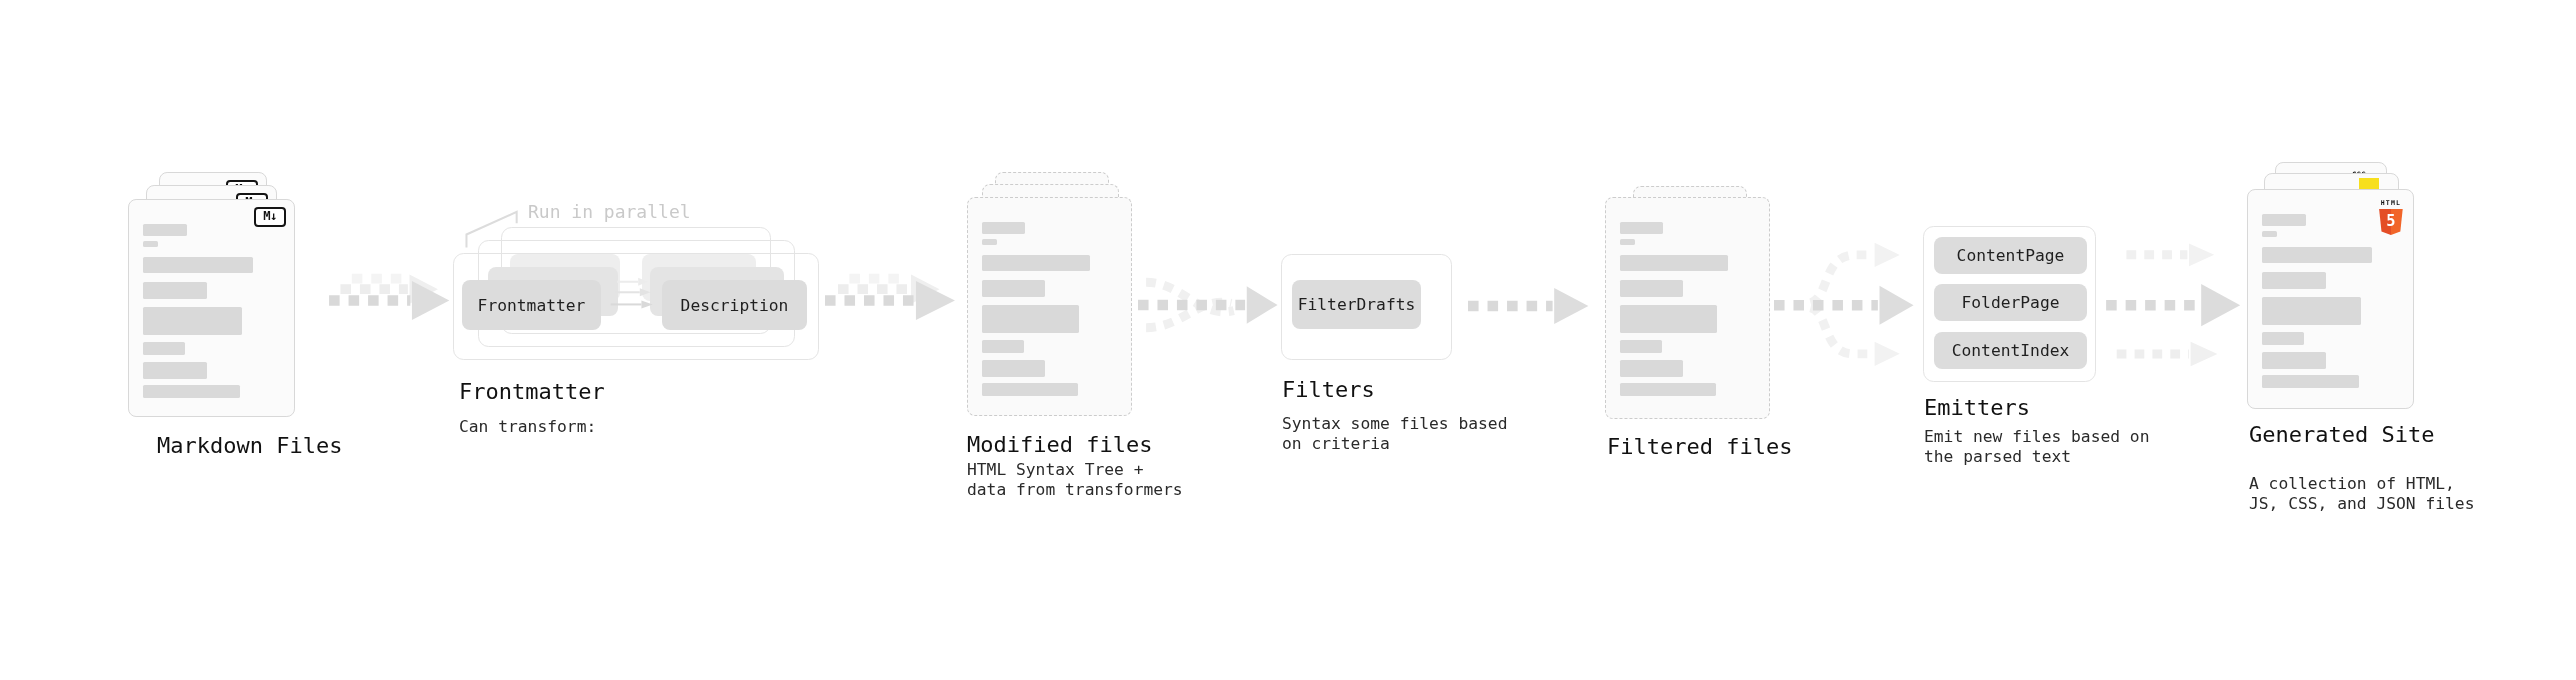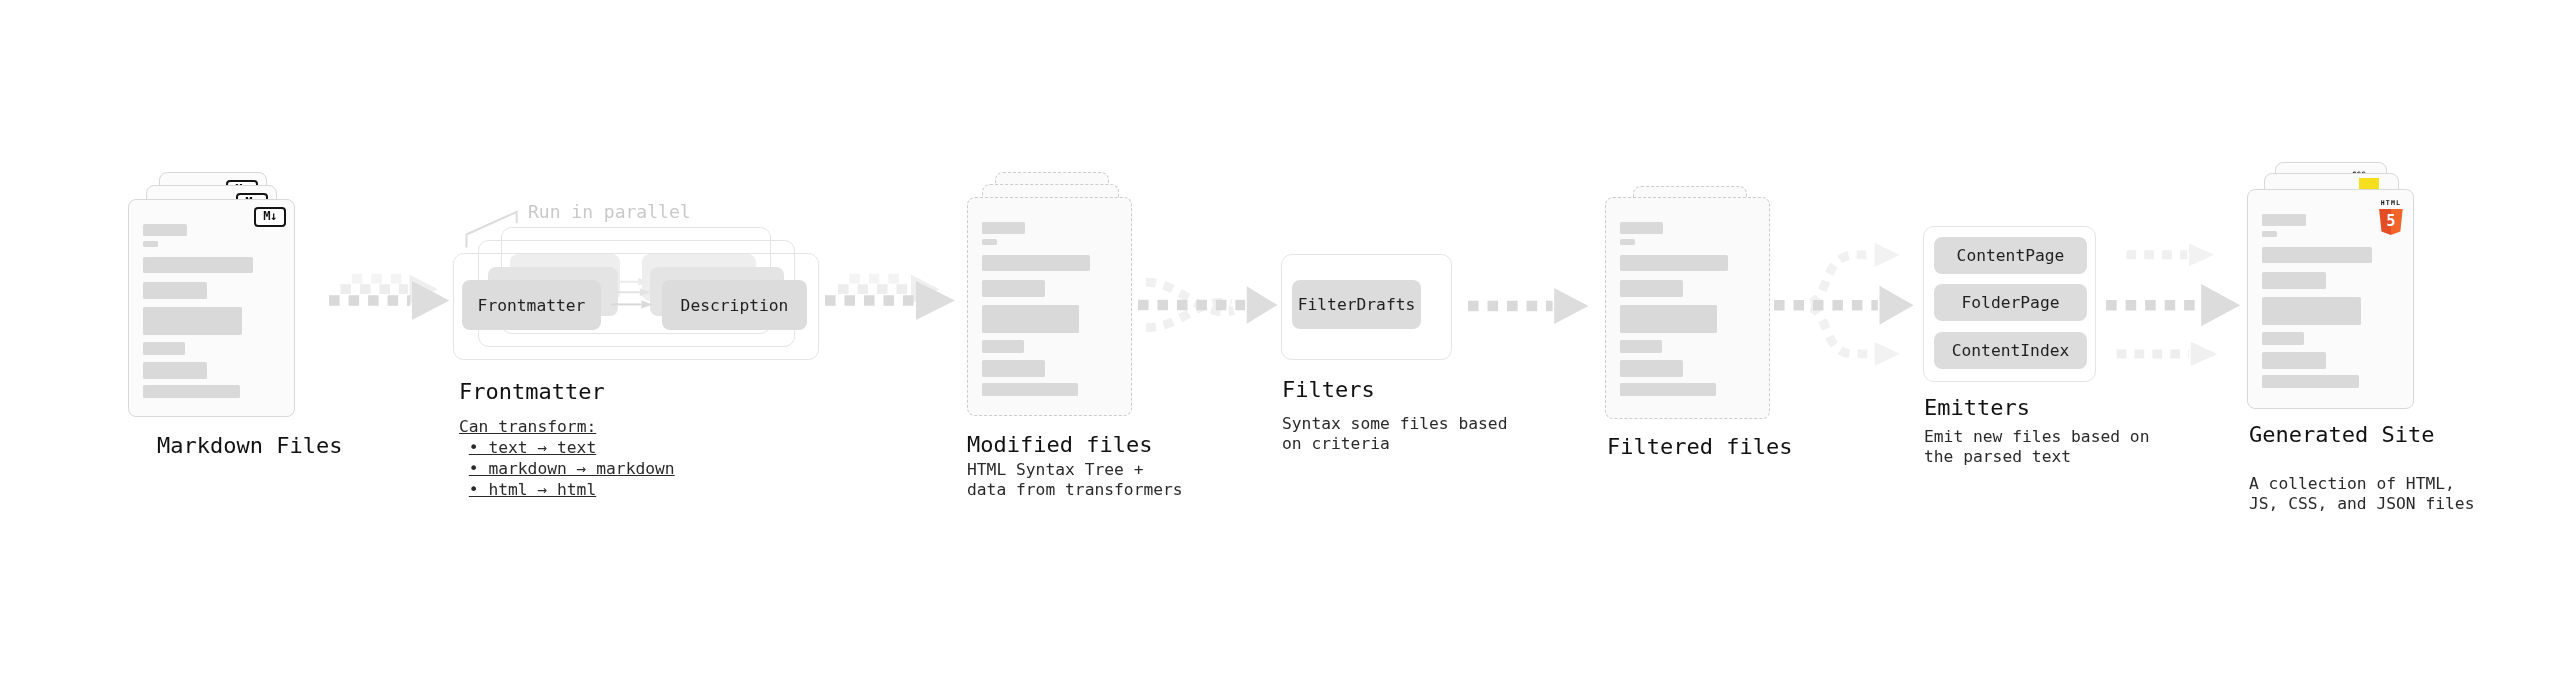--- a/index.html
+++ b/index.html
@@ -111,27 +111,22 @@
     </svg>
 
     <div class="pill" style="left:462px;top:280px;width:139px;height:50px;text-align:right;">
       <span>Frontmatter</span>
     </div>
     <div class="pill" style="left:662px;top:280px;width:145px;height:50px;">
       <span>Description</span>
     </div>
 
     <div class="sec-title" style="left:459px;top:379px;">Frontmatter</div>
-    <div class="sec-body" style="left:459px;top:417px;text-decoration:underline;">
+    <div class="sec-body" style="left:459px;top:417px;">
       <span class="line">Can transform:</span>
-      <span class="bullets" style="display:block;padding-left:9.8px;">
-        <span class="line">• text → text</span>
-        <span class="line">• markdown → markdown</span>
-        <span class="line">• html → html</span>
-      </span>
     </div>
   </div>
 
   <svg class="abs" style="left:825px;top:268px;" width="134" height="65" viewBox="0 0 165 80">
     <line x1="30" y1="13" x2="100" y2="13" stroke="#f4f4f4" stroke-width="12" stroke-dasharray="13 11"></line>
     <line x1="16" y1="26" x2="104" y2="26" stroke="#ededed" stroke-width="12" stroke-dasharray="13 11"></line>
     <polygon points="106,8 106,44 141,26" fill="#efefef"></polygon>
     <line x1="0" y1="40" x2="110" y2="40" stroke="#d9d9d9" stroke-width="13" stroke-dasharray="13 11"></line>
     <polygon points="112,16 112,64 160,40" fill="#dddddd"></polygon>
   </svg>

